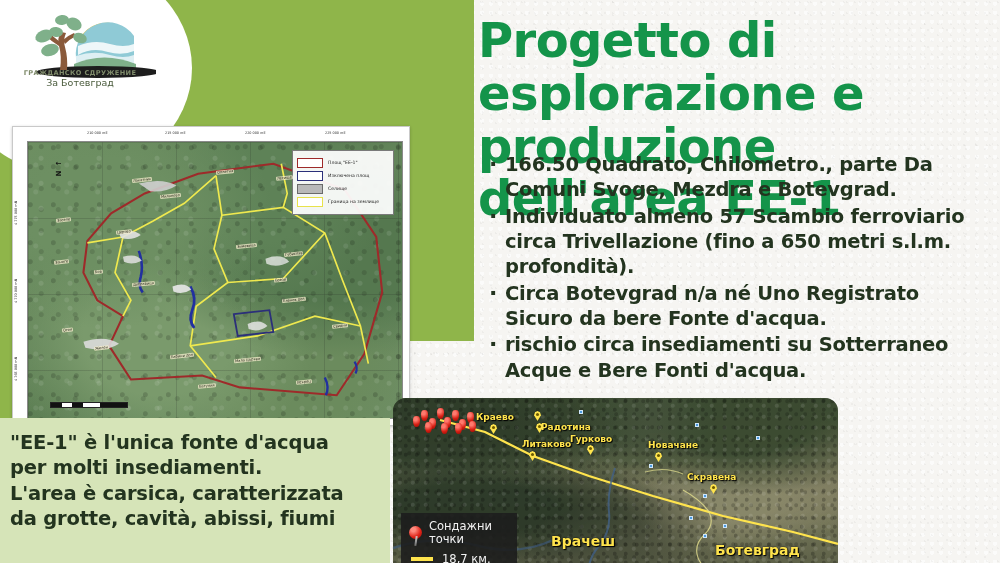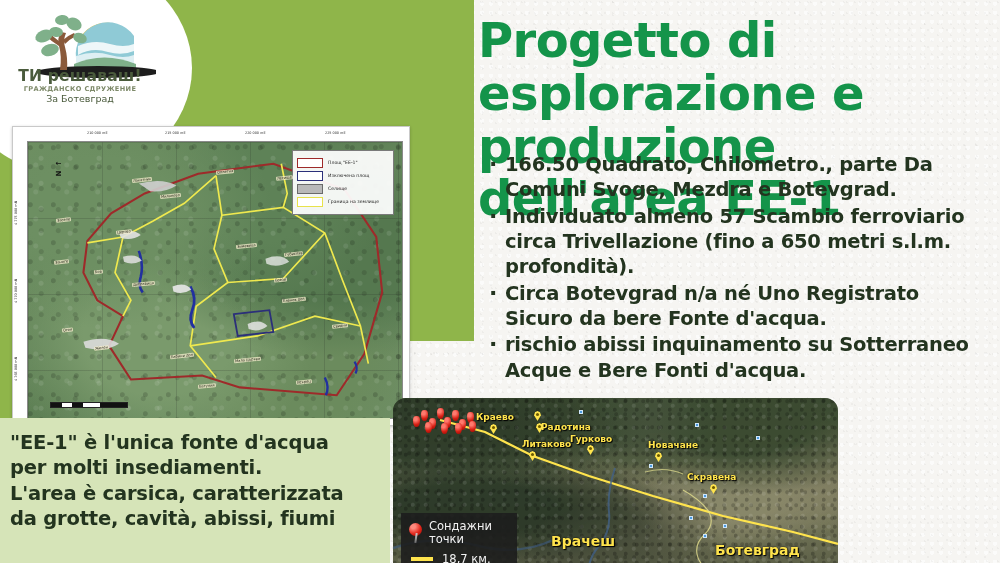--- a/index.html
+++ b/index.html
@@ -323,21 +323,21 @@
     border-radius: 50% 50% 45% 45% / 45% 45% 70% 70%;
   }
   .sat-legend {
     position: absolute;
     left: 8px; bottom: 0px;
     width: 116px; height: 62px;
     background: rgba(28,28,28,.88);
     padding: 7px 8px;
     color: #f1f1f1;
   }
-  .sat-legend-row { display: flex; align-items: center; gap: 7px; }
+  .sat-legend-row { display: flex; align-items: flex-end; gap: 7px; }
   .legend-pin {
     width: 13px; height: 20px;
     flex: 0 0 auto;
     position: relative;
     margin-top: 1px;
   }
   .legend-pin .head {
     position: absolute; left: 0; top: 0;
     width: 13px; height: 13px; border-radius: 50%;
     background: radial-gradient(circle at 33% 28%, #ff8a7e 0 16%, #e02318 58%, #8d0d06 100%);
@@ -399,21 +399,20 @@
 
       <ellipse cx="28" cy="24" rx="9" ry="6" fill="#7fb08a" transform="rotate(-22 28 24)"></ellipse>
       <ellipse cx="34" cy="38" rx="9" ry="6" fill="#7fb08a" transform="rotate(-14 34 38)"></ellipse>
       <ellipse cx="58" cy="12" rx="8" ry="6" fill="#7fb08a" transform="rotate(26 58 12)"></ellipse>
       <ellipse cx="46" cy="8" rx="7" ry="5" fill="#7fb08a" transform="rotate(-6 46 8)"></ellipse>
       <ellipse cx="64" cy="26" rx="7" ry="5" fill="#7fb08a" transform="rotate(18 64 26)"></ellipse>
       <ellipse cx="40" cy="20" rx="7" ry="5" fill="#7fb08a" transform="rotate(6 40 20)"></ellipse>
     </svg>
   </div>
   <div class="logo-wordmark">
-    <div class="logo-title">ТИ решаваш!</div>
     <div class="logo-sub1">ГРАЖДАНСКО СДРУЖЕНИЕ</div>
     <div class="logo-sub2">За Ботевград</div>
   </div>
 
   <div class="topo-map">
 
     <div class="axis-label" style="left:74px;  top:4px;">210 000 mE</div>
     <div class="axis-label" style="left:152px; top:4px;">215 000 mE</div>
     <div class="axis-label" style="left:232px; top:4px;">220 000 mE</div>
     <div class="axis-label" style="left:312px; top:4px;">225 000 mE</div>
@@ -584,16 +583,16 @@
         <span class="legend-line"></span>
         <span class="sat-legend-text">18,7 км.</span>
       </div>
     </div>
   </div>
 
   <ul class="bullets">
     <li>166.50 Quadrato, Chilometro., parte Da Comuni Svoge, Mezdra e Botevgrad.</li>
     <li>Individuato almeno 57 Scambio ferroviario circa Trivellazione (fino a 650 metri s.l.m. profondità).</li>
     <li>Circa Botevgrad n/a né Uno Registrato Sicuro da bere Fonte d'acqua.</li>
-    <li>rischio abissi inquinamento su Sotterraneo Acque e Bere Fonti d'acqua.</li>
+    <li>rischio circa insediamenti su Sotterraneo Acque e Bere Fonti d'acqua.</li>
   </ul>
 
 </div>
 
 </body></html>

